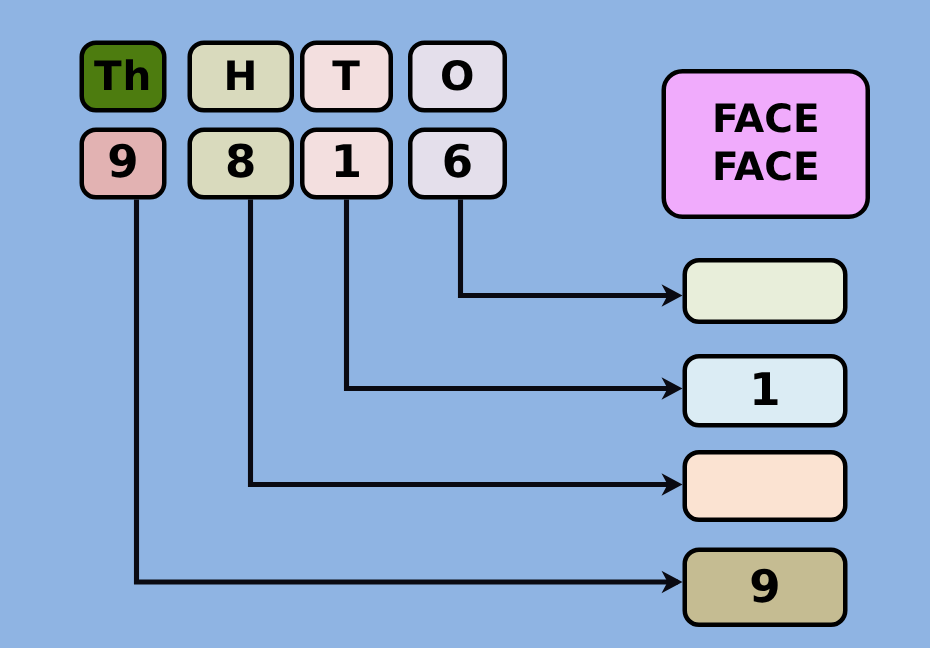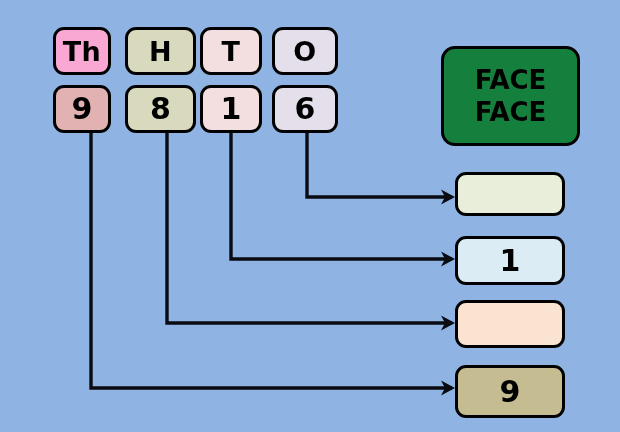--- a/index.html
+++ b/index.html
@@ -97,33 +97,33 @@
         <path d="M 167 133 L 167 323 L 452 323" fill="none" stroke="#0A0A12" stroke-width="3.4" stroke-linecap="butt" stroke-linejoin="miter"></path>
         <path d="M 455 323 L 441 315.5 L 445 323 L 441 330.5 Z" fill="#0A0A12"></path>
       </g>
       <g>
         <path d="M 91 133 L 91 388 L 452 388" fill="none" stroke="#0A0A12" stroke-width="3.4" stroke-linecap="butt" stroke-linejoin="miter"></path>
         <path d="M 455 388 L 441 380.5 L 445 388 L 441 395.5 Z" fill="#0A0A12"></path>
       </g>
     </svg>
 
   <div id="headers-layer">
-      <div class="card place-label" style="left: 53px; top: 27px; width: 58px; height: 48px; background: #f9a8d4;">Th</div>
+      <div class="card place-label" style="left: 53px; top: 27px; width: 58px; height: 48px; background: #4d7c0f;">Th</div>
       <div class="card place-label" style="left: 125px; top: 27px; width: 71px; height: 48px; background: rgb(217, 218, 189);">H</div>
       <div class="card place-label" style="left: 200px; top: 27px; width: 62px; height: 48px; background: rgb(243, 223, 223);">T</div>
       <div class="card place-label" style="left: 272px; top: 27px; width: 66px; height: 48px; background: rgb(228, 223, 235);">O</div>
     </div>
   <div id="digits-layer">
       <div class="card digit" style="left: 53px; top: 85px; width: 58px; height: 48px; background: rgb(226, 178, 178);">9</div>
       <div class="card digit" style="left: 125px; top: 85px; width: 71px; height: 48px; background: rgb(217, 218, 189);">8</div>
       <div class="card digit" style="left: 200px; top: 85px; width: 62px; height: 48px; background: rgb(243, 223, 223);">1</div>
       <div class="card digit" style="left: 272px; top: 85px; width: 66px; height: 48px; background: rgb(228, 223, 235);">6</div>
     </div>
 
-  <div class="face-value" style="left: 441px; top: 46px; width: 139px; height: 100px; background: #15803d;">
+  <div class="face-value" style="left: 441px; top: 46px; width: 139px; height: 100px; background: #f0abfc;">
     <span>FACE</span>
     <span>FACE</span>
   </div>
 
   <div id="results-layer">
       <div class="result-box" style="left: 455px; top: 172px; width: 110px; height: 44px; background: rgb(232, 238, 218);"></div>
       <div class="result-box" style="left: 455px; top: 236px; width: 110px; height: 49px; background: rgb(219, 236, 244);">1</div>
       <div class="result-box" style="left: 455px; top: 300px; width: 110px; height: 48px; background: rgb(251, 227, 210);"></div>
       <div class="result-box" style="left: 455px; top: 365px; width: 110px; height: 53px; background: rgb(197, 188, 146);">9</div>
     </div>

